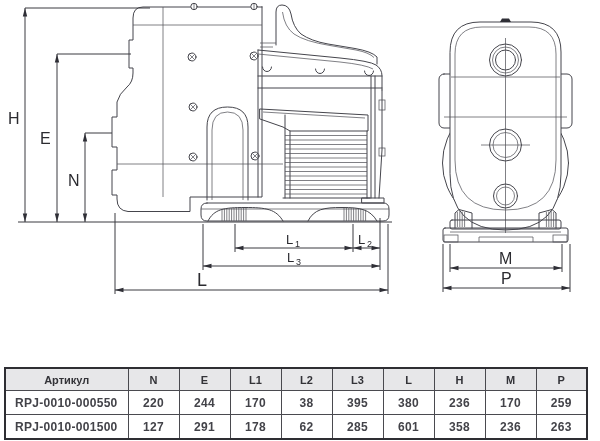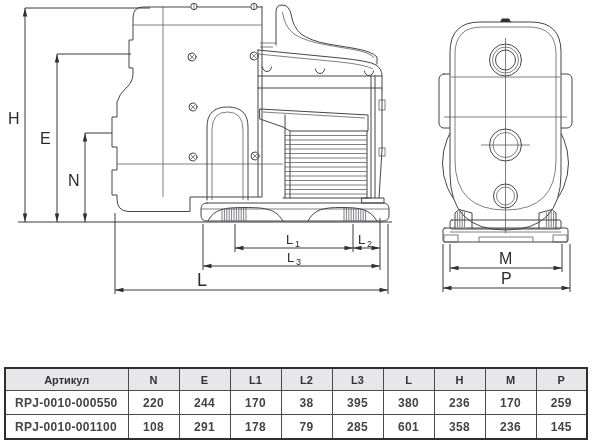--- a/index.html
+++ b/index.html
@@ -247,26 +247,26 @@
         <td>244</td>
         <td>170</td>
         <td>38</td>
         <td>395</td>
         <td>380</td>
         <td>236</td>
         <td>170</td>
         <td>259</td>
       </tr>
       <tr>
-        <td class="art">RPJ-0010-001100</td>
-        <td>108</td>
+        <td class="art">RPJ-0010-001500</td>
+        <td>127</td>
         <td>291</td>
         <td>178</td>
-        <td>79</td>
+        <td>62</td>
         <td>285</td>
         <td>601</td>
         <td>358</td>
         <td>236</td>
-        <td>145</td>
+        <td>263</td>
       </tr>
     </tbody>
   </table>
 </div>
 
 </body></html>

